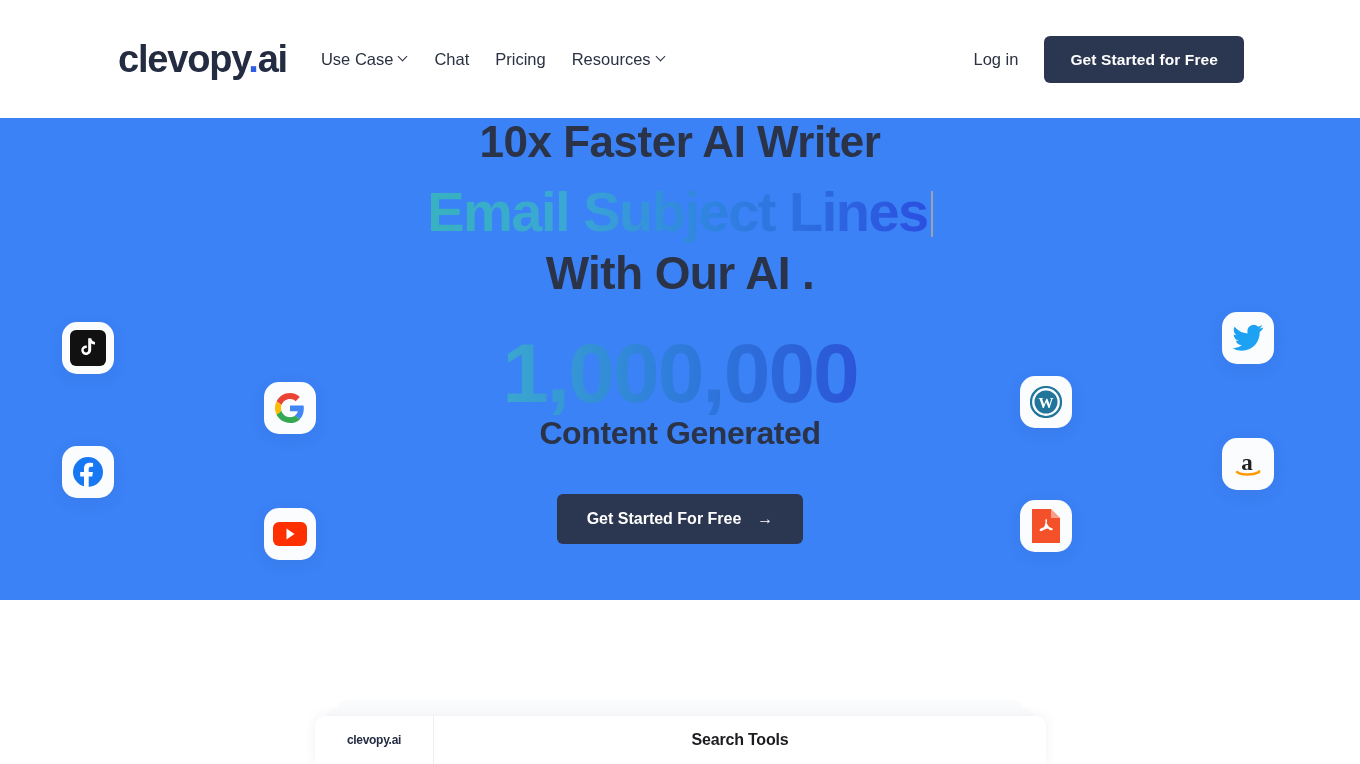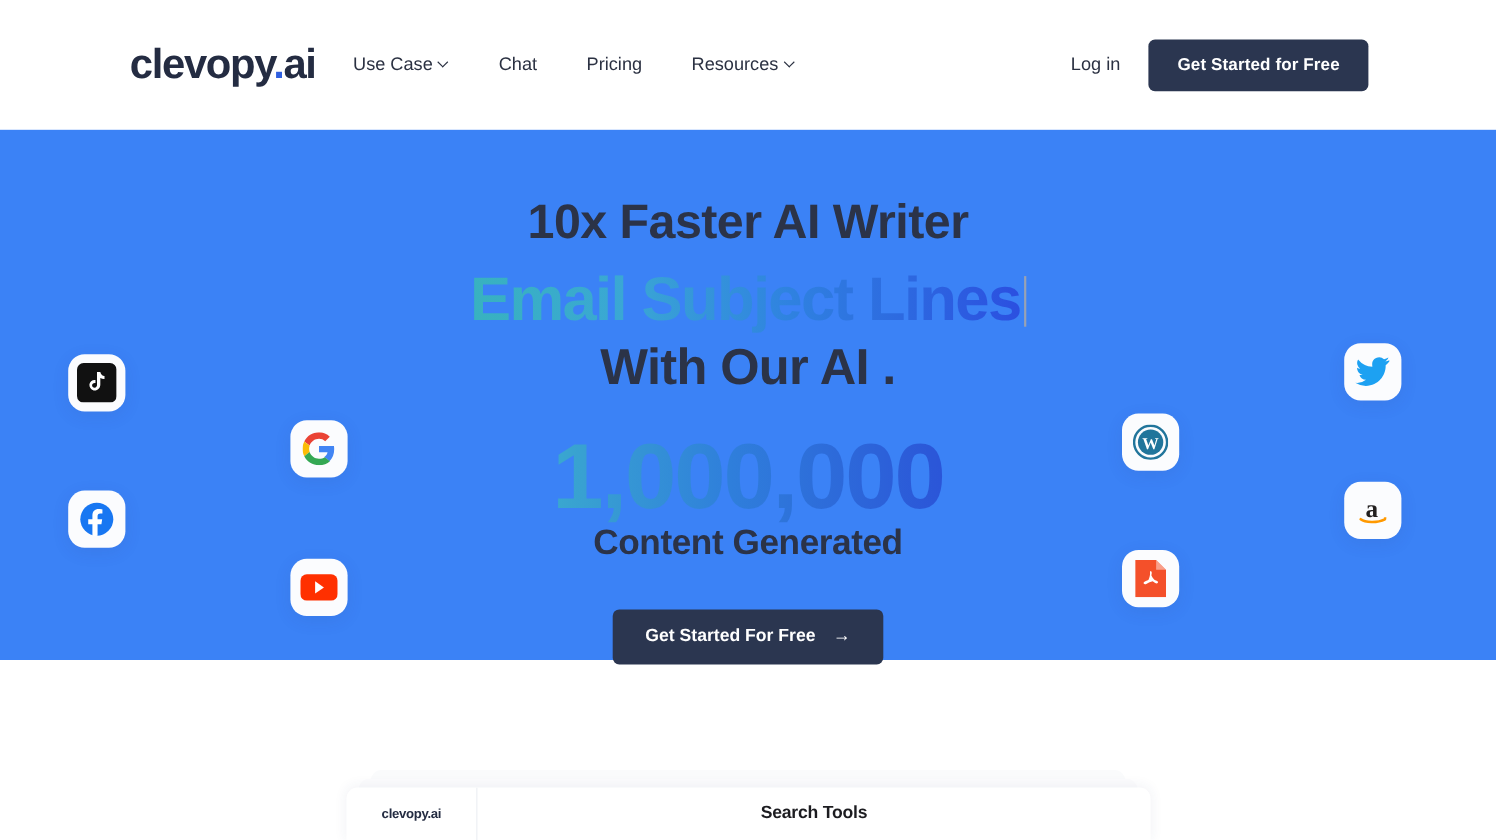--- a/index.html
+++ b/index.html
@@ -15,21 +15,21 @@
   .header {
     position:absolute; top:0; left:0; width:1360px; height:118px;
     display:flex; align-items:center; background:#ffffff;
   }
   .logo {
     margin-left:118px; font-size:38px; font-weight:700;
     letter-spacing:-1.2px; color:#242c42; line-height:1;
     font-family:"Liberation Sans", sans-serif;
   }
   .logo .dot { color:#2f5fe0; }
-  .nav { display:flex; align-items:flex-end; gap:45px; margin-left:34px; }
+  .nav { display:flex; align-items:flex-end; gap:26px; margin-left:34px; }
   .nav-item {
     display:flex; align-items:center; gap:6px;
     font-size:16.5px; color:#2b3142; white-space:nowrap; cursor:pointer;
   }
   .chev { display:inline-block; width:9px; height:9px; position:relative; top:-2px; }
   .chev:before {
     content:""; position:absolute; left:0; top:0;
     width:6px; height:6px; border-right:1.6px solid #2b3142;
     border-bottom:1.6px solid #2b3142; transform:rotate(45deg);
   }
@@ -42,21 +42,21 @@
     background:#2b3650; color:#fff; font-size:15.5px; font-weight:700;
     padding:0 26px; height:47px; line-height:47px; border-radius:6px;
     border:none; cursor:pointer; letter-spacing:0.1px;
     font-family:"Liberation Sans", sans-serif;
   }
 
   
   .hero { position:absolute; top:118px; left:0; width:1360px; text-align:center; }
   .hero-line1 {
     font-size:44px; font-weight:800; color:#2b3348;
-    letter-spacing:-0.5px; margin-top:60px; line-height:1.1;
+    letter-spacing:-0.5px; line-height:1.1;
   }
   .hero-typed {
     font-size:56px; font-weight:800; letter-spacing:-1.5px;
     line-height:1.14; margin-top:14px;
     background:linear-gradient(90deg,#38b2bf 0%,#3aa7d4 28%,#2f82e0 58%,#2b4fe0 100%);
     -webkit-background-clip:text; background-clip:text;
     -webkit-text-fill-color:transparent; color:transparent;
     display:inline-block;
   }
   .caret {

